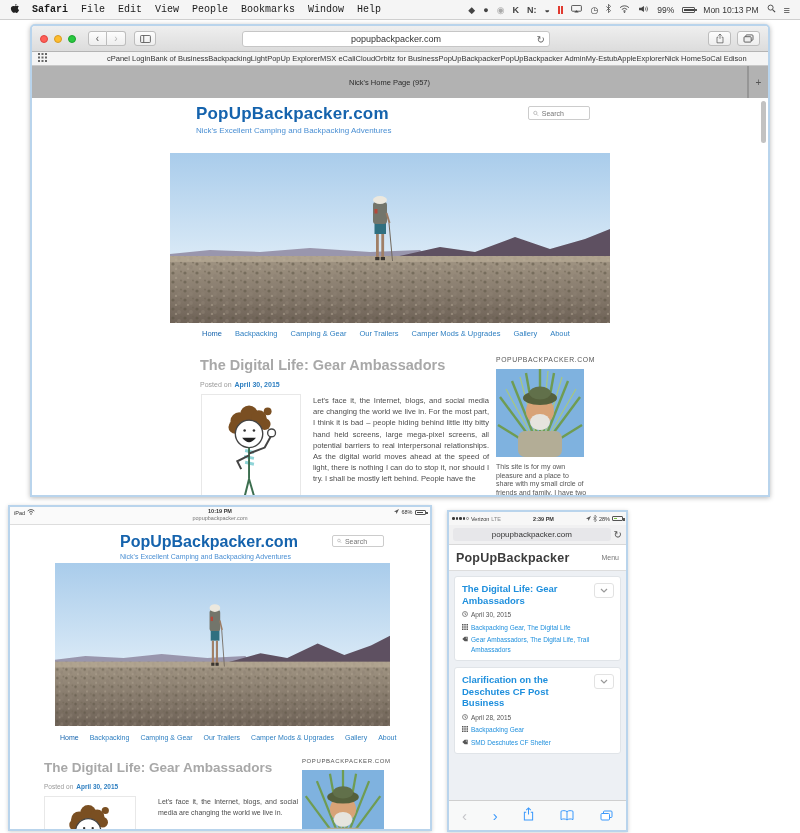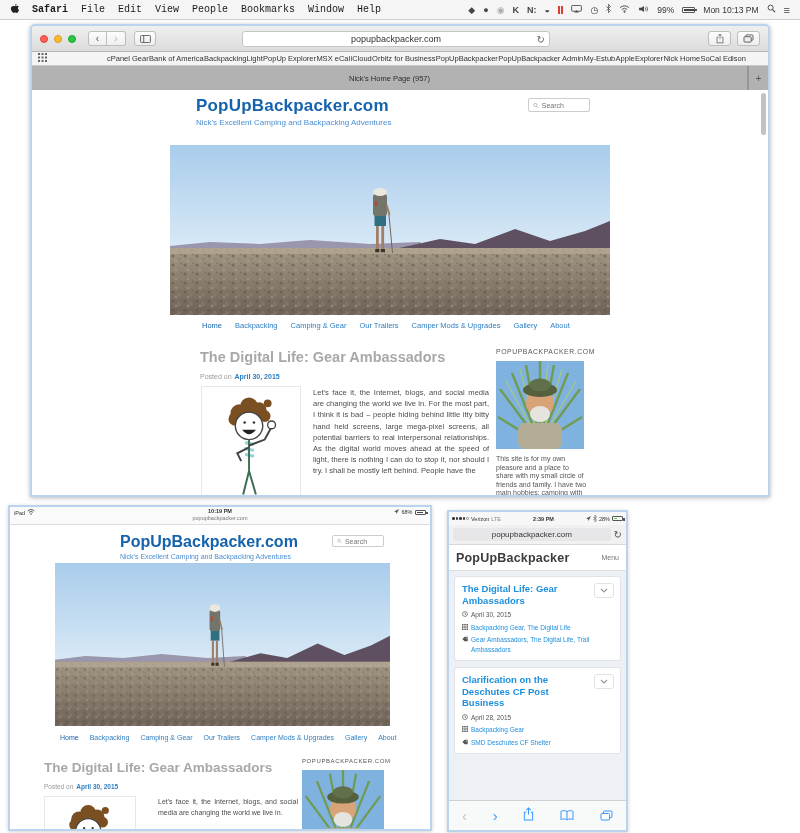--- a/index.html
+++ b/index.html
@@ -41,21 +41,21 @@
           position:relative; display:flex; align-items:center; justify-content:center; font-size:9px; color:#333; }
   .addr .reload { position:absolute; right:4px; top:0; font-size:10px; color:#666; line-height:15px; }
   .tb-right { margin-left:auto; display:flex; gap:6px; }
   .tb-right .tb-btn { width:23px; }
 
   .bookmarksbar { height:14px; background:#f4f4f4; border-bottom:1px solid #c9c9c9; display:flex; align-items:center;
                   padding:0 6px; font-size:7.5px; color:#333; }
   .bm-items { flex:1; display:flex; justify-content:space-between; padding:0 16px 0 60px; }
   .bm-items span { white-space:nowrap; }
 
-  .tabbar { height:24px; display:flex; background:#a9a9a9; font-size:7.5px; color:#2b2b2b; }
+  .tabbar { height:32px; display:flex; background:#a9a9a9; font-size:7.5px; color:#2b2b2b; }
   .tab { flex:1; display:flex; align-items:center; justify-content:center; white-space:nowrap; overflow:hidden; }
   .tab-inactive { background:#b2b2b2; border-right:1px solid #969696; }
   .tab-active { background:#c9c9c9; }
   .tab-plus { width:20px; background:#b2b2b2; border-left:1px solid #969696; display:flex; align-items:center; justify-content:center; color:#555; font-size:10px; }
 
   .content { position:relative; height:415px; background:#fff; overflow:hidden; }
   .scrollthumb { position:absolute; right:2px; top:3px; width:5px; height:42px; background:#c2c2c2; border-radius:3px; }
 
   .d-title { position:absolute; left:164px; top:6px; font-size:17px; font-weight:bold; color:#1563ad; letter-spacing:.2px; }
   .d-tag   { position:absolute; left:164px; top:28px; font-size:8px; color:#4a8fd3; }
@@ -252,22 +252,22 @@
               <rect y="3.5" width="2" height="2"></rect>
               <rect x="3.5" y="3.5" width="2" height="2"></rect>
               <rect x="7" y="3.5" width="2" height="2"></rect>
               <rect y="7" width="2" height="2"></rect>
               <rect x="3.5" y="7" width="2" height="2"></rect>
               <rect x="7" y="7" width="2" height="2"></rect>
             </g>
           </svg>
       </span>
       <span class="bm-items">
-        <span>cPanel Gear</span>
-        <span>Bank of America</span>
+        <span>cPanel Login</span>
+        <span>Bank of Business</span>
         <span>BackpackingLight</span>
         <span>PopUp Explorer</span>
         <span>MSX eCal</span>
         <span>iCloud</span>
         <span>Orbitz for Business</span>
         <span>PopUpBackpacker</span>
         <span>PopUpBackpacker Admin</span>
         <span>My-Estub</span>
         <span>Apple</span>
         <span>Explorer</span>

